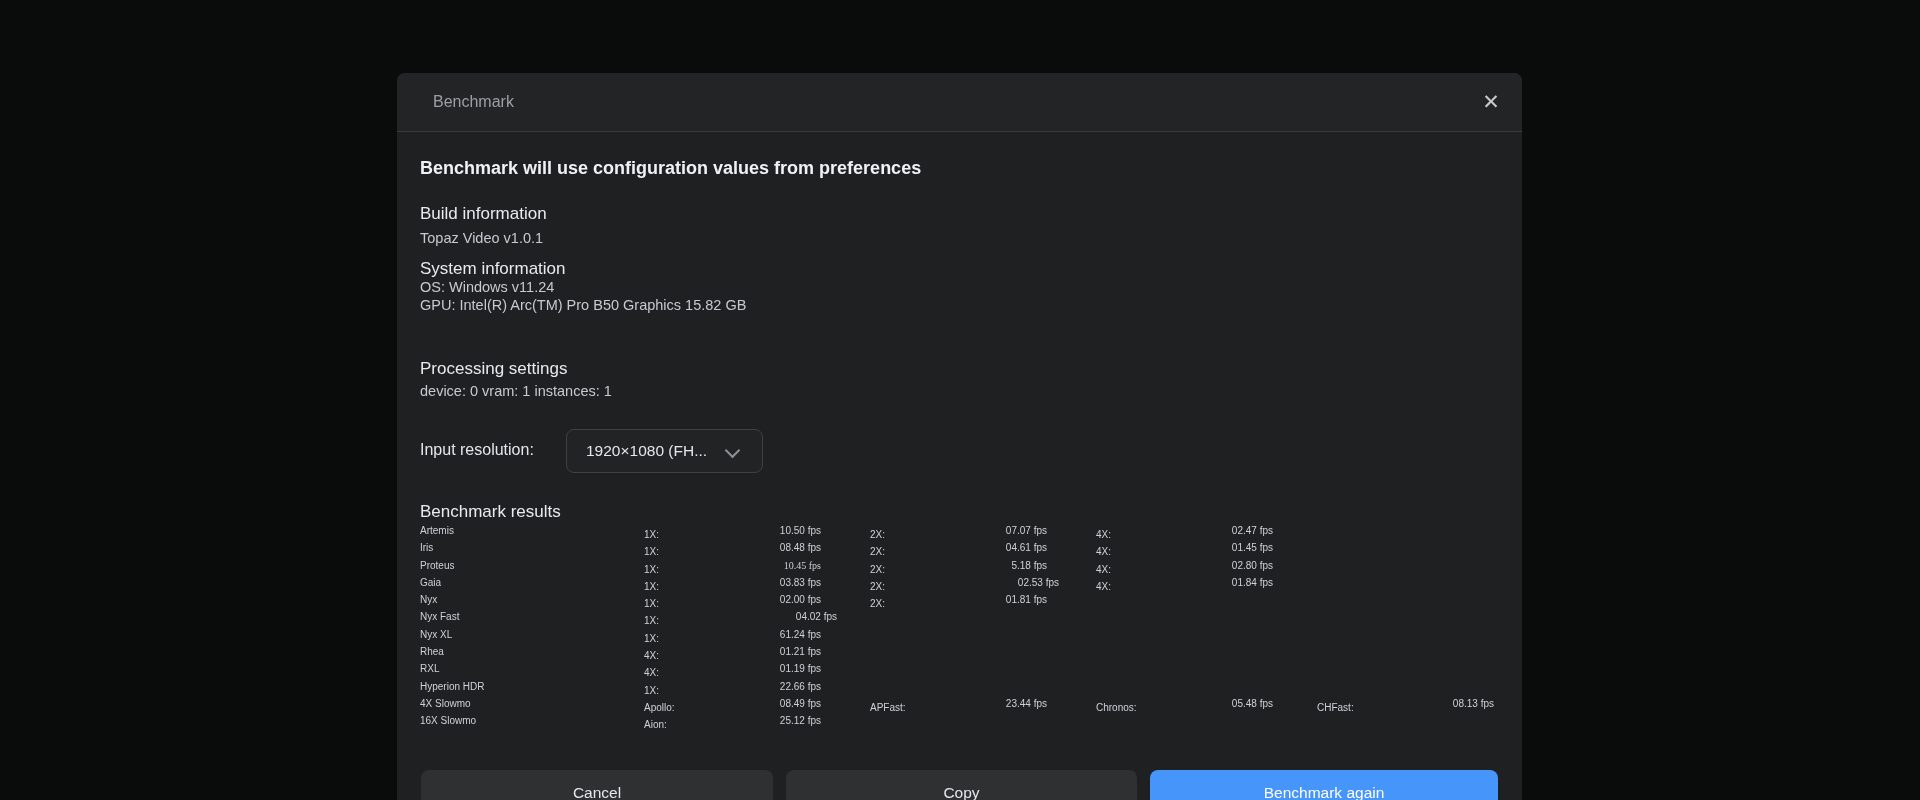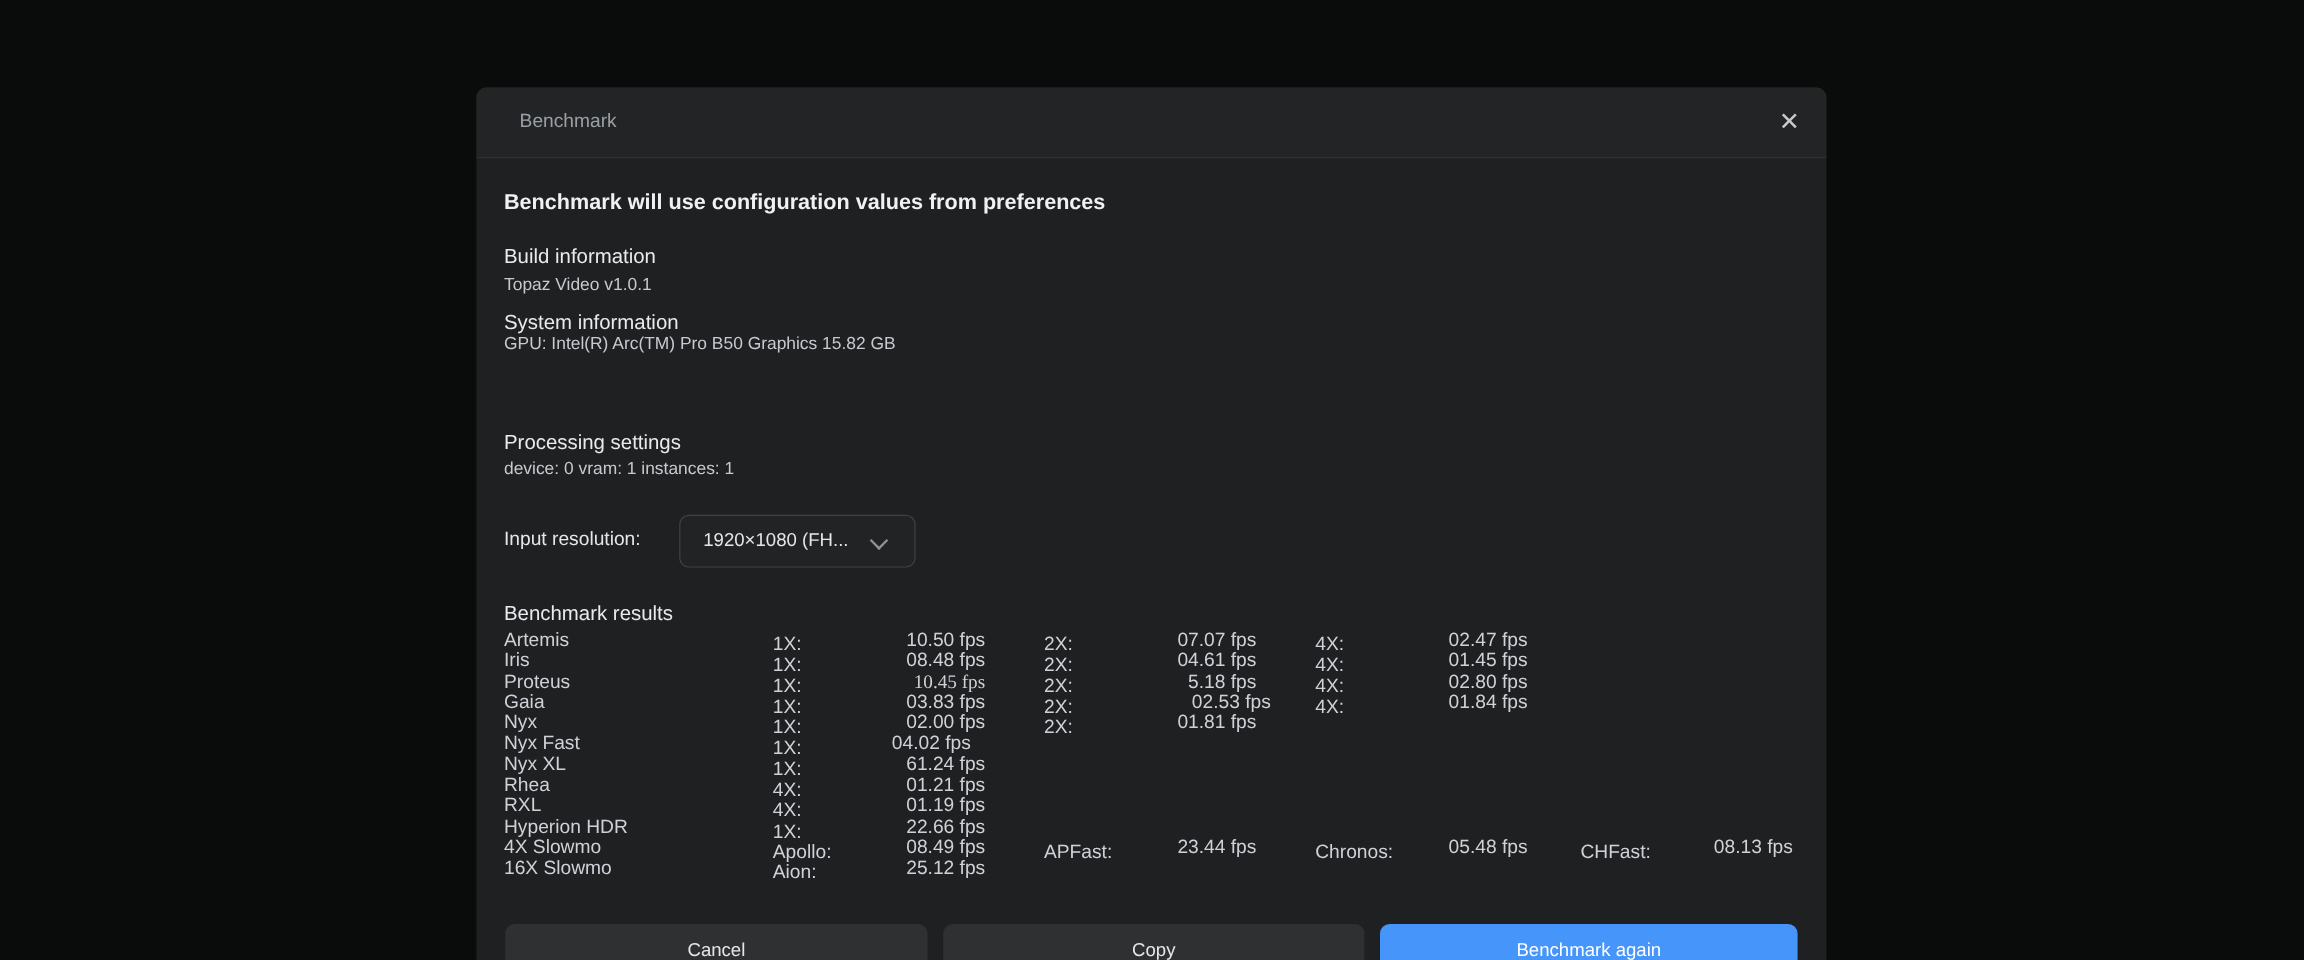--- a/index.html
+++ b/index.html
@@ -103,21 +103,21 @@
   }
   .results-heading { top: 429px; }
   .results-rows {
     position: absolute;
     left: 23px; top: 452px;
     width: 1085px;
   }
   .result-row {
     position: relative;
     height: 17.3px;
-    font-size: 16px;
+    font-size: 10px;
     color: #ced2d8;
     white-space: nowrap;
   }
   .row-name   { position: absolute; left: 0; top: 0; }
   .cell-label { position: absolute; top: 4px; }
   .cell-value { position: absolute; top: 0; width: 101px; text-align: right; }
 
   .footer-btn {
     position: absolute;
     top: 697px;
@@ -151,20 +151,23 @@
   </div>
 
   <div class="main-note">Benchmark will use configuration values from preferences</div>
 
   <div class="section-heading build-heading">Build information</div>
   <div class="sub-text build-sub">Topaz Video v1.0.1</div>
 
   <div class="section-heading sys-heading">System information</div>
   <div class="sys-block">
     <div class="sys-line">
+      <span>OS: Windows v11.24</span>
+    </div>
+    <div class="sys-line">
       <span>GPU: Intel(R) Arc(TM) Pro B50 Graphics  15.82 GB</span>
     </div>
   </div>
 
   <div class="section-heading proc-heading">Processing settings</div>
   <div class="proc-line">device: 0 vram: 1 instances: 1</div>
 
   <div class="input-res-label">Input resolution:</div>
   <div class="dropdown">
     <span class="dropdown-value">1920×1080 (FH...</span>
@@ -212,21 +215,21 @@
       <div class="result-row">
         <span class="row-name">Nyx</span>
         <span class="cell-label" style="left: 224px;">1X:</span>
         <span class="cell-value" style="left: 300px;">02.00 fps</span>
         <span class="cell-label" style="left: 450px;">2X:</span>
         <span class="cell-value" style="left: 526px;">01.81 fps</span>
       </div>
       <div class="result-row">
         <span class="row-name">Nyx Fast</span>
         <span class="cell-label" style="left: 224px;">1X:</span>
-        <span class="cell-value" style="left: 288px;">04.02 fps</span>
+        <span class="cell-value" style="left: 316px;">04.02 fps</span>
       </div>
       <div class="result-row">
         <span class="row-name">Nyx XL</span>
         <span class="cell-label" style="left: 224px;">1X:</span>
         <span class="cell-value" style="left: 300px;">61.24 fps</span>
       </div>
       <div class="result-row">
         <span class="row-name">Rhea</span>
         <span class="cell-label" style="left: 224px;">4X:</span>
         <span class="cell-value" style="left: 300px;">01.21 fps</span>

